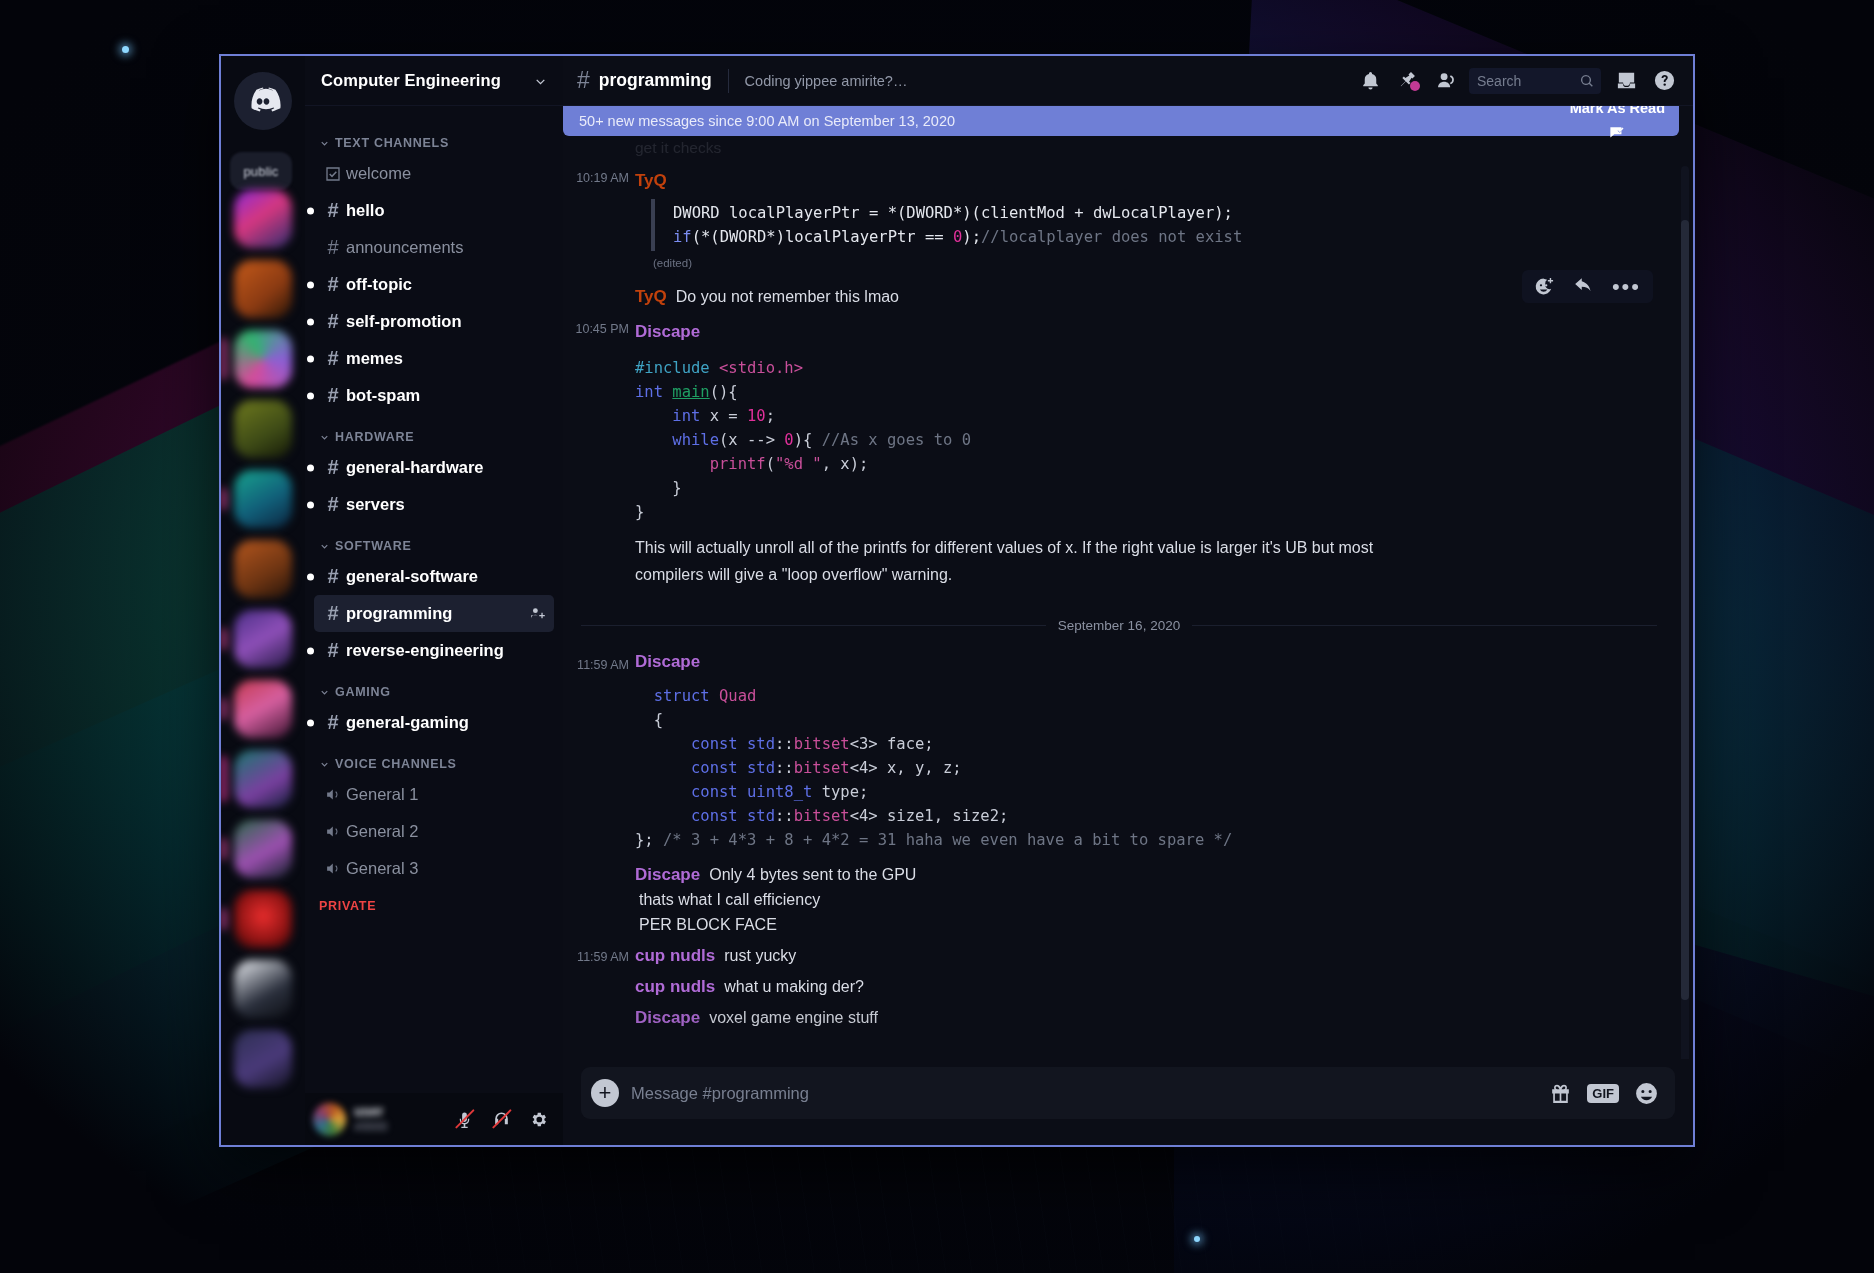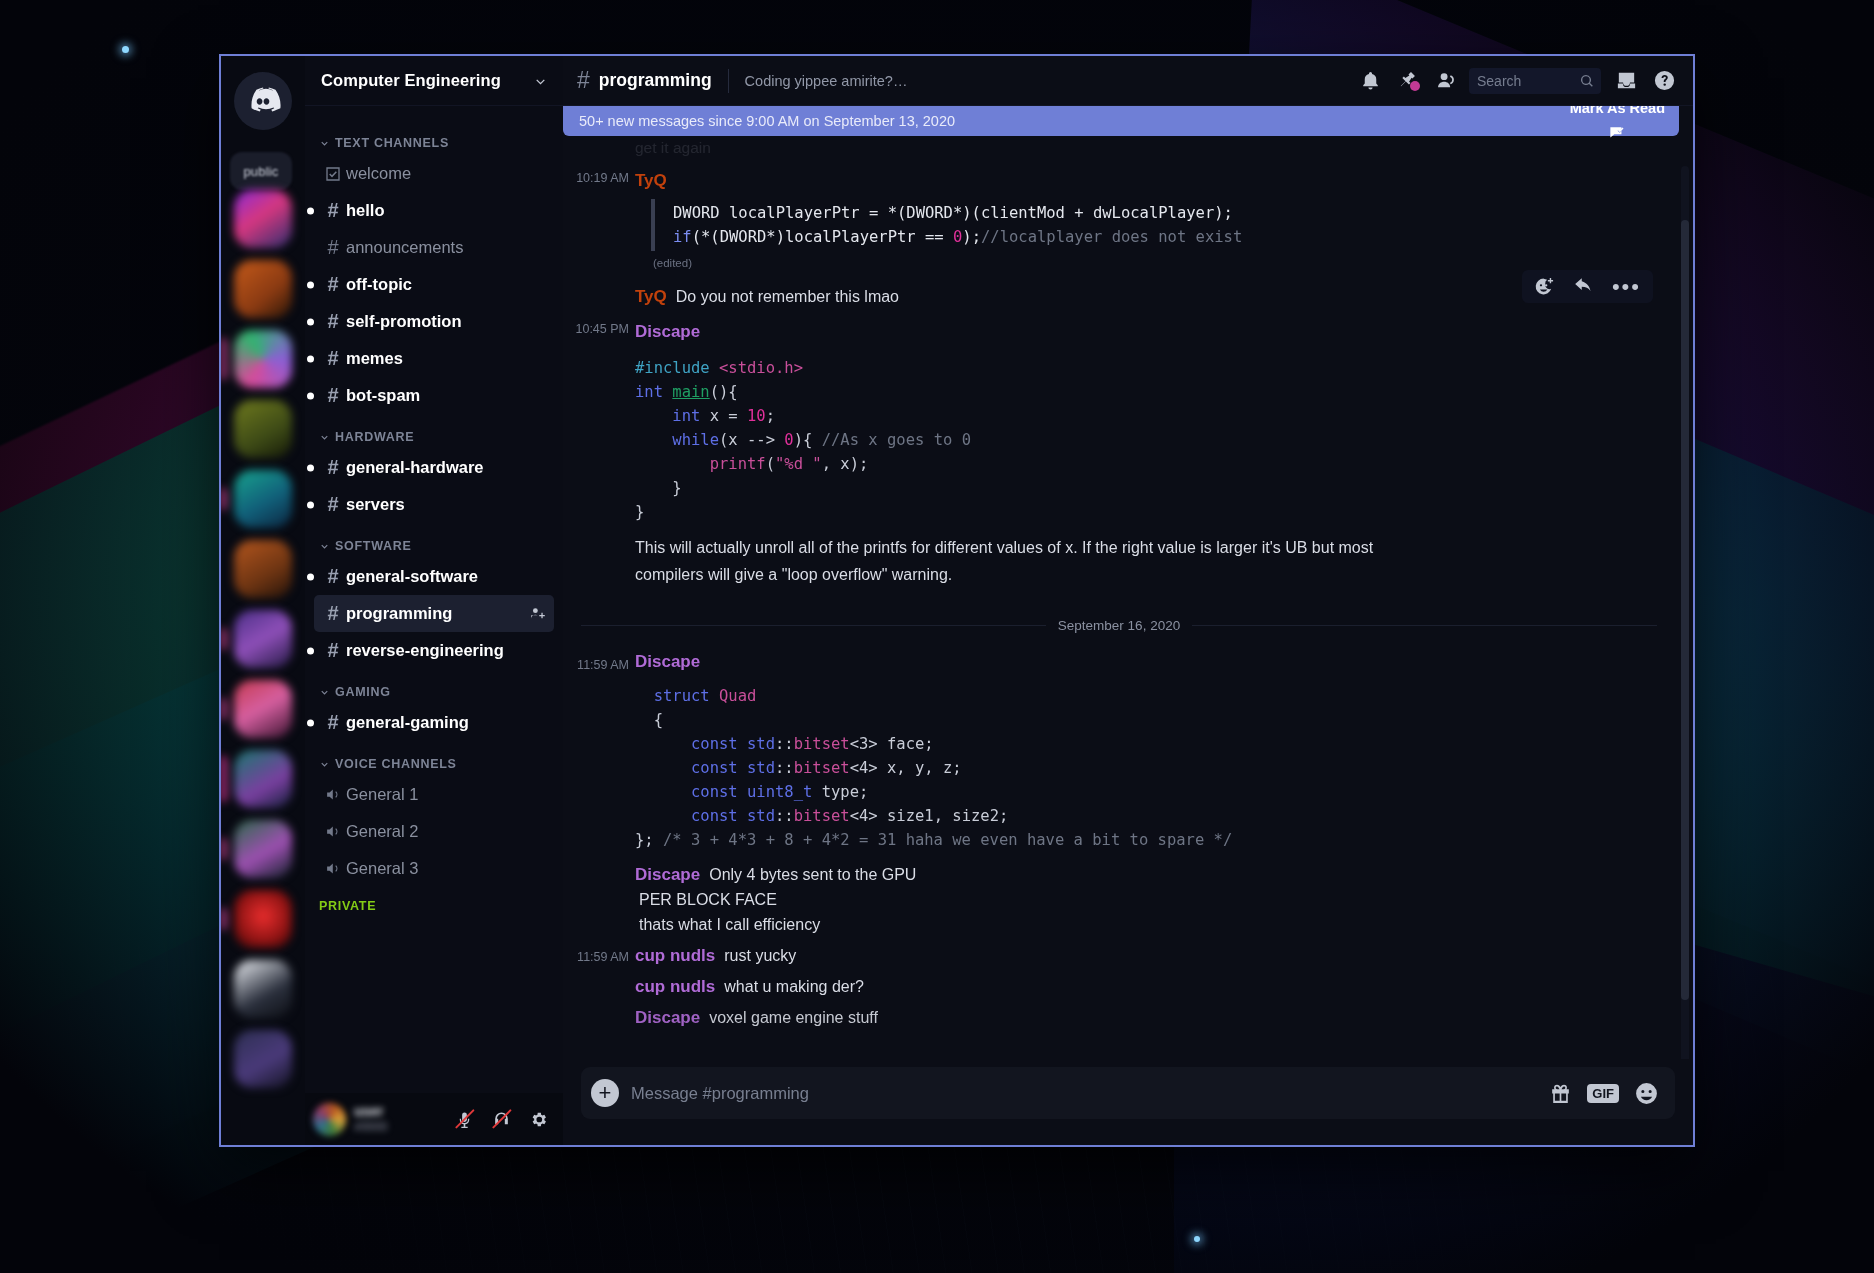--- a/index.html
+++ b/index.html
@@ -147,21 +147,21 @@
     width:26px;flex:0 0 26px;text-align:center;font-size:20px;color:#72798a;
     font-family:"Liberation Sans", sans-serif;
   }
   .chan.unread .hash, .chan.active .hash{color:#9aa1b2;}
   .chan .spk{width:26px;flex:0 0 26px;display:flex;align-items:center;justify-content:center;}
   .chan .spk svg{width:17px;height:17px;fill:#72798a;}
   .chan .chk{width:26px;flex:0 0 26px;display:flex;align-items:center;justify-content:center;}
   .chan .chk svg{width:16px;height:16px;fill:#72798a;}
   .chan .invite{margin-left:auto;margin-right:8px;display:flex;align-items:center;}
   .chan .invite svg{width:17px;height:17px;fill:#c3c8d4;}
-  .cat-hidden{color:#84cc16;font-size:12.5px;font-weight:bold;padding:12px 0 0 14px;letter-spacing:.7px;}
+  .cat-hidden{color:#ef4444;font-size:12.5px;font-weight:bold;padding:12px 0 0 14px;letter-spacing:.7px;}
 
   #user-panel{
     height:52px;flex:0 0 52px;background:#070910;display:flex;align-items:center;
     padding:0 8px;gap:4px;
   }
   #user-panel .ubox{
     display:flex;align-items:center;gap:8px;flex:1;min-width:0;
     filter:blur(3.4px);
   }
   #user-panel .uavatar{width:33px;height:33px;border-radius:50%;
@@ -581,21 +581,21 @@
             <path d="M14.8 8.6 18 5.4l1.3 1.3-4.5 4.5-2.7-2.7 1.3-1.3z" fill="#6f7fd6"></path>
             <path d="M15 7.6 18.2 4.4l1.4 1.4-4.6 4.6-2.8-2.8 1.4-1.4z"></path>
           </svg>
       </span>
     </div>
 
     <div id="messages">
       <div id="msg-inner">
 
         <div class="ghost first">main menu, so it was crashing. I just added simple if statement that checks if localplay</div>
-        <div class="ghost">get it again</div>
+        <div class="ghost">get it checks</div>
 
         <div class="msg" style="padding-top:8px;">
           <span class="ts">10:19 AM</span>
           <div class="msg-head">
             <span class="author">TyQ</span>
           </div>
           <div class="quote">
             <div class="code"><span class="c-white">DWORD localPlayerPtr = *(DWORD*)(clientMod + dwLocalPlayer);</span></div>
             <div class="code"><span class="c-key">if</span><span class="c-white">(*(DWORD*)localPlayerPtr == </span><span class="c-num">0</span><span class="c-white">);</span><span class="c-cmt">//localplayer does not exist</span></div>
           </div>
@@ -659,22 +659,22 @@
 <span class="c-plain">      </span><span class="c-key2">const</span> <span class="c-key2">uint8_t</span><span class="c-plain"> type;</span>
 <span class="c-plain">      </span><span class="c-key2">const</span> <span class="c-key2">std</span><span class="c-plain">::</span><span class="c-type">bitset</span><span class="c-plain">&lt;4&gt; size1, size2;</span>
 <span class="c-plain">}; </span><span class="c-cmt">/* 3 + 4*3 + 8 + 4*2 = 31 haha we even have a bit to spare */</span></div>
         </div>
 
         <div class="msg" style="padding-top:8px;">
           <div class="msg-head">
             <span class="author purple">Discape</span>
             <span class="body">Only 4 bytes sent to the GPU</span>
           </div>
+          <div class="body" style="padding-left:4px;">thats what I call efficiency</div>
           <div class="body" style="padding-left:4px;">PER BLOCK FACE</div>
-          <div class="body" style="padding-left:4px;">thats what I call efficiency</div>
         </div>
 
         <div class="msg" style="padding-top:4px;">
           <span class="ts">11:59 AM</span>
           <div class="msg-head">
             <span class="author purple">cup nudls</span>
             <span class="body">rust yucky</span>
           </div>
         </div>
 

